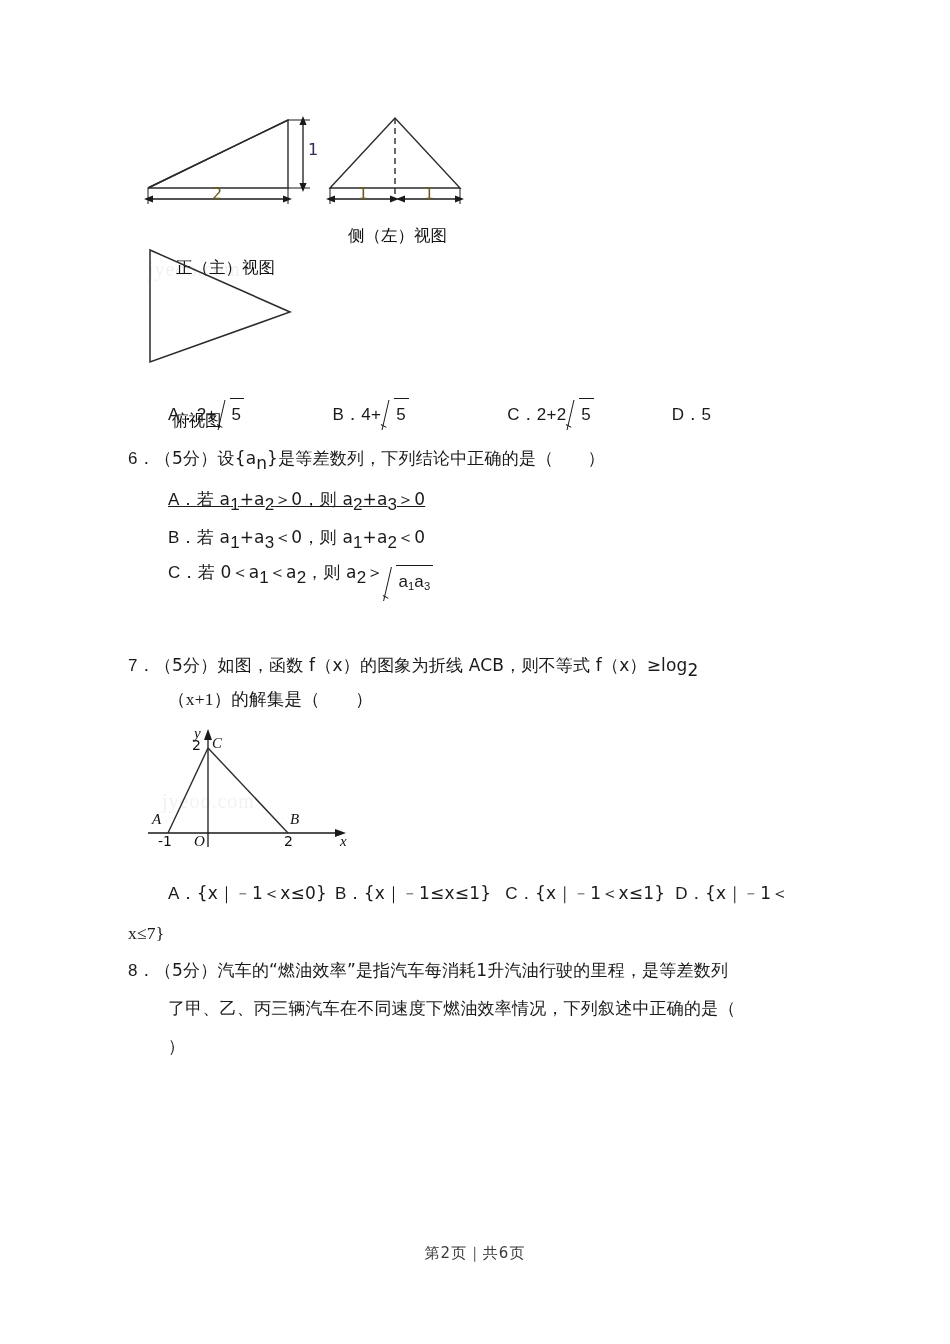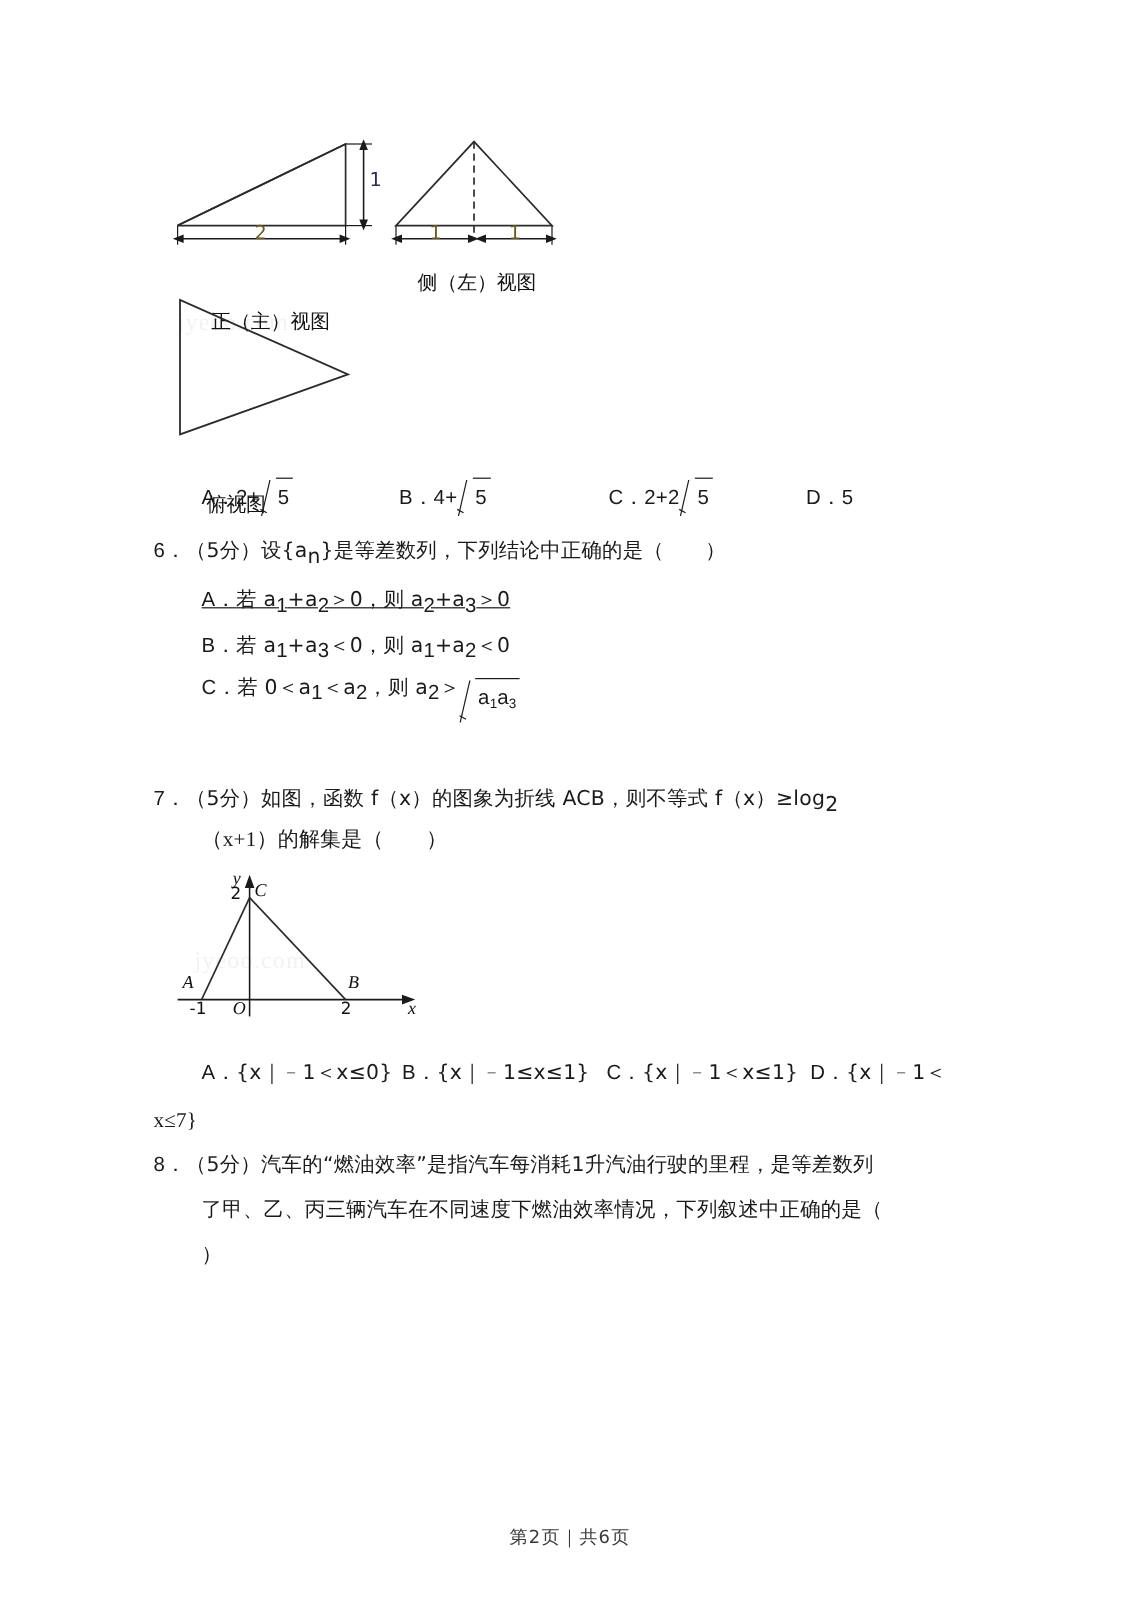--- a/index.html
+++ b/index.html
@@ -90,21 +90,20 @@
   .footer {
     position: absolute;
     left: 0;
     right: 0;
     top: 1244px;
     text-align: center;
     font-family: "DejaVu Sans", "Liberation Sans", sans-serif;
     font-size: 15px;
     color: #3a3a3a;
     letter-spacing: 1px;
-    margin-top: 28px;
   }
 
   .watermark {
     position: absolute;
     font-family: "Liberation Serif", serif;
     font-size: 20px;
     color: #f2f2f2;
     letter-spacing: 1px;
     user-select: none;
   }

